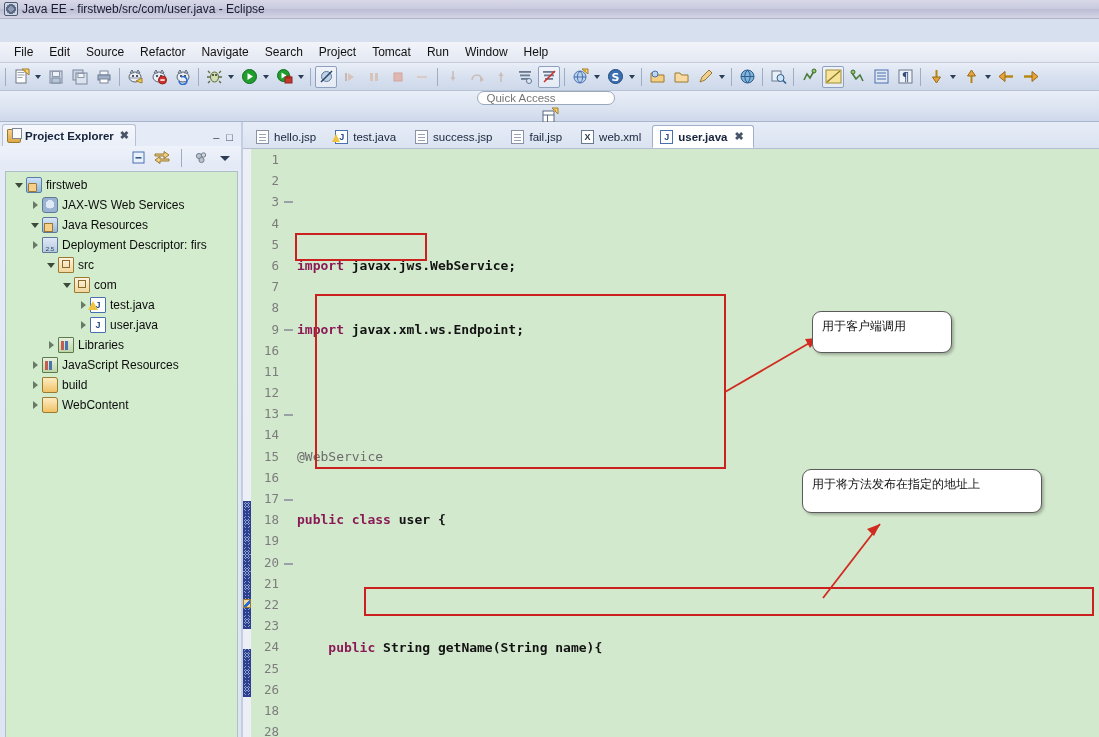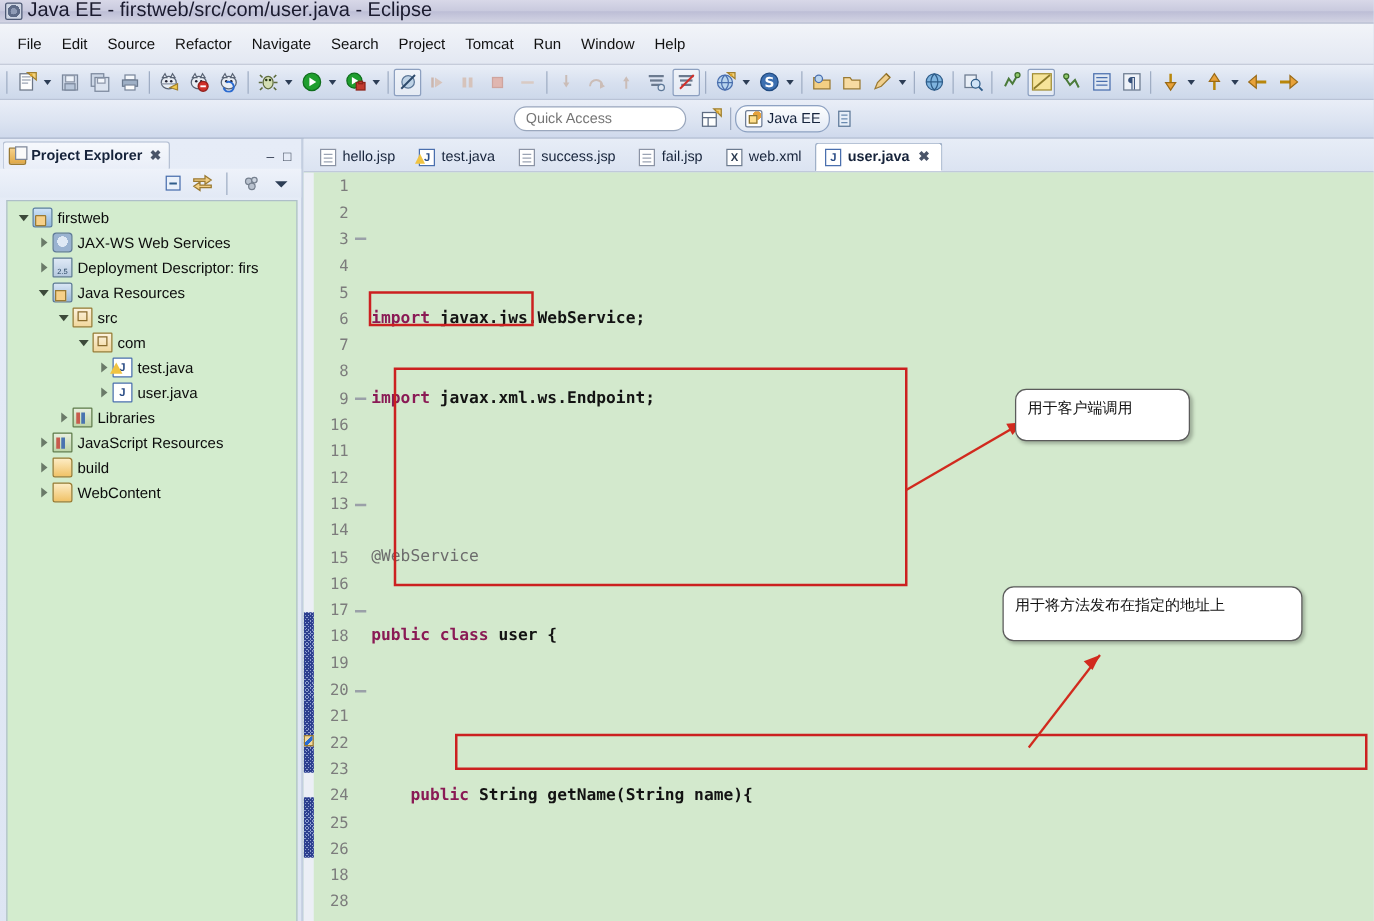--- a/index.html
+++ b/index.html
@@ -21,52 +21,54 @@
     border-bottom: 1px solid #b0b2c8;
   }
   #titlebar .tbicon {
     width: 14px; height: 14px; margin-right: 4px;
     border-radius: 2px;
     background: radial-gradient(circle at 50% 50%, #8f9bb5 0 30%, #5d6a86 31% 58%, #cfd6e4 59% 100%);
     border: 1px solid #4e5a74;
     flex: none;
   }
   #titlebar .ttl {
-    font-size: 16px; color: #1a1a2e; white-space: nowrap;
+    font-size: 12px; color: #1a1a2e; white-space: nowrap;
   }
 
   
   #menubar {
-    height: 33px;
+    height: 21px;
     background: linear-gradient(to bottom,#f2f4f9 0%, #e3e8f2 100%);
     display: flex; align-items: center;
     padding-left: 6px;
     border-bottom: 1px solid #c6ccda;
+    margin-top: 23px;
   }
   #menubar .mi {
     font-size: 12px; color: #111; padding: 2px 8px; white-space: nowrap;
     cursor: default;
   }
 
   
   #toolbar {
     height: 28px;
     background: linear-gradient(to bottom,#e9eef7 0%, #d7e0ef 55%, #cdd8ea 100%);
     display: flex; align-items: center;
     padding: 0 2px;
     border-bottom: 1px solid #b9c3d6;
     overflow: hidden;
   }
   #toolbar2 {
     height: 31px;
     background: linear-gradient(to bottom,#e9eef7 0%, #dbe3f1 60%, #cfd9ec 100%);
-    display: flex; align-items: center; justify-content: center;
+    display: flex; align-items: center; justify-content: space-between;
     padding: 0 4px;
     border-bottom: 1px solid #aab5cb;
     position: relative;
+    flex-direction: column;
   }
   .tbtn {
     width: 22px; height: 22px; margin: 0 1px;
     display: flex; align-items: center; justify-content: center;
     border: 1px solid transparent; border-radius: 2px;
     position: relative; flex: none;
   }
   .tbtn.framed { border-color: #8da0c0; background: rgba(255,255,255,.45); }
   .tsep {
     width: 1px; height: 18px; margin: 0 3px;
@@ -692,33 +694,33 @@
 
       <div class="trow" style="padding-left:22px">
         <span class="tw">
             <i></i>
           </span>
         <span class="ticon ic-ws"></span>
         <span>JAX-WS Web Services</span>
       </div>
 
       <div class="trow" style="padding-left:22px">
+        <span class="tw open">
+            <i></i>
+          </span>
+        <span class="ticon ic-jr"></span>
+        <span>Java Resources</span>
+      </div>
+
+      <div class="trow" style="padding-left:22px">
         <span class="tw">
             <i></i>
           </span>
         <span class="ticon ic-dd">2.5</span>
         <span>Deployment Descriptor: firs</span>
-      </div>
-
-      <div class="trow" style="padding-left:22px">
-        <span class="tw open">
-            <i></i>
-          </span>
-        <span class="ticon ic-jr"></span>
-        <span>Java Resources</span>
       </div>
 
       <div class="trow" style="padding-left:38px">
         <span class="tw open">
             <i></i>
           </span>
         <span class="ticon ic-pkg"></span>
         <span>src</span>
       </div>
 

